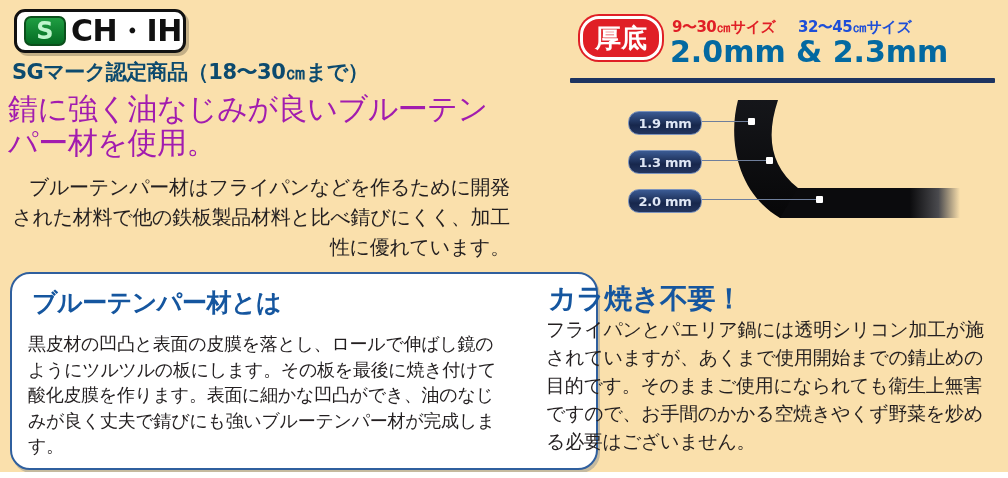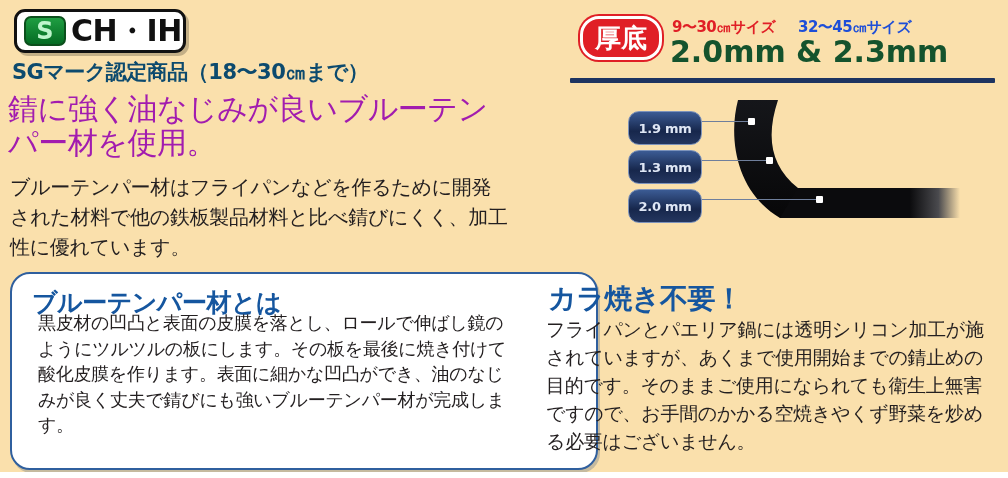--- a/index.html
+++ b/index.html
@@ -118,20 +118,21 @@
   
   #left-lead {
     position: absolute;
     left: 10px;
     top: 172px;
     width: 500px;
     font-size: 20px;
     color: #231f20;
     line-height: 1.5;
     letter-spacing: -0.3px;
+    text-align: right;
   }
 
   
   #blue-temper-box {
     position: absolute;
     left: 10px;
     top: 272px;
     width: 588px;
     height: 198px;
     background: #ffffff;
@@ -146,27 +147,26 @@
     top: 12px;
     font-size: 25px;
     font-weight: bold;
     color: #15569f;
     letter-spacing: -0.5px;
     white-space: nowrap;
   }
   #blue-temper-body {
     position: absolute;
     left: 16px;
-    top: 36px;
+    top: 57px;
     width: 478px;
     font-size: 18px;
     color: #231f20;
     line-height: 1.42;
     letter-spacing: -0.3px;
-    margin-left: 10px;
   }
 
   
   #right-col {
     position: absolute;
     left: 530px;
     top: 0;
     width: 478px;
     height: 478px;
   }
@@ -215,21 +215,21 @@
     color: #1d4ed8;
     white-space: nowrap;
     letter-spacing: -0.5px;
   }
   #thickness-values {
     position: absolute;
     left: 140px;
     top: 34px;
     font-size: 30px;
     font-weight: bold;
-    color: #14532d;
+    color: #0369a1;
     white-space: nowrap;
     letter-spacing: 0px;
   }
 
   
   #navy-rule {
     position: absolute;
     left: 40px;
     top: 78px;
     width: 425px;
@@ -243,21 +243,21 @@
     position: absolute;
     left: 0;
     top: 88px;
     width: 478px;
     height: 175px;
   }
 
   .callout-pill {
     position: absolute;
     width: 74px;
-    height: 34px;
+    height: 24px;
     border-radius: 11px;
     background: linear-gradient(180deg,#3b5b94 0%, #17274c 60%, #24365f 100%);
     border: 1px solid #7d93bb;
     box-sizing: border-box;
     display: flex;
     align-items: center;
     justify-content: center;
     color: #dfe7f5;
     font-size: 13px;
     font-weight: bold;

